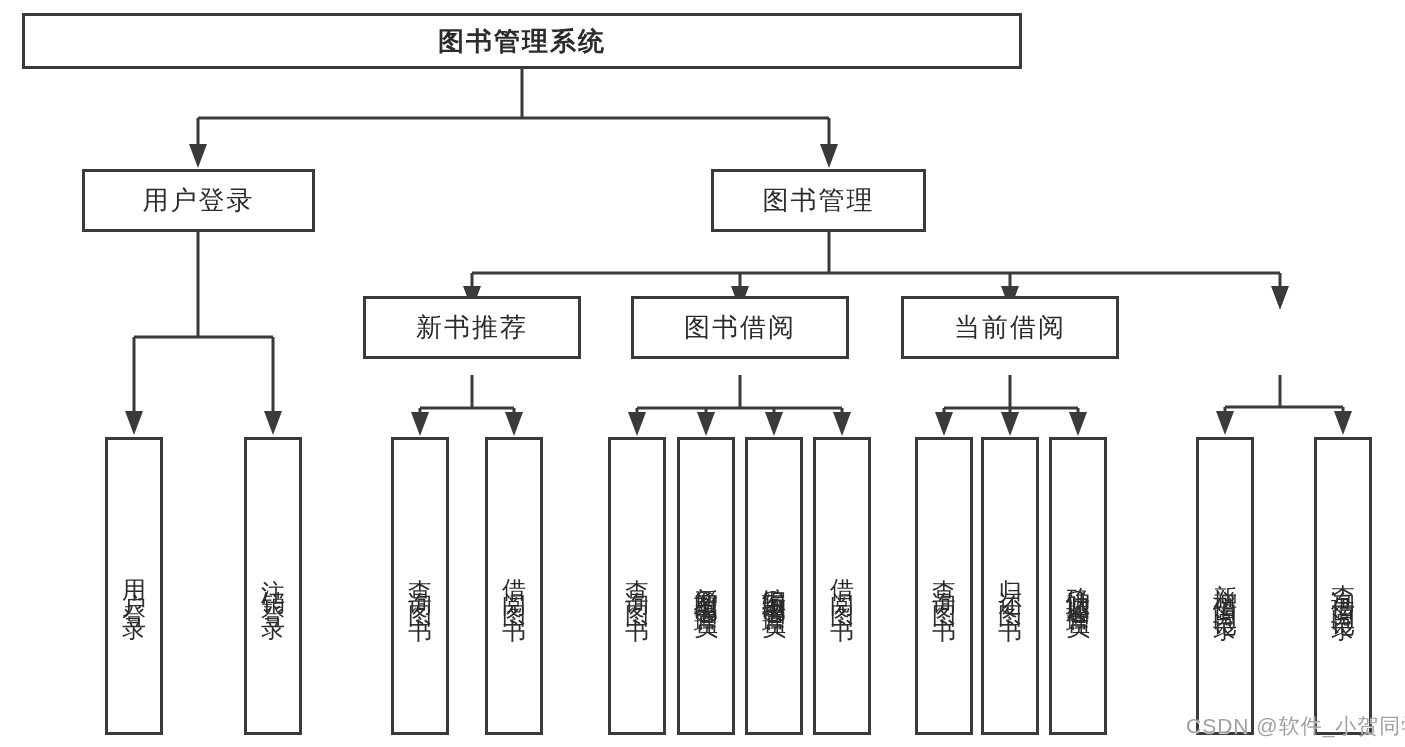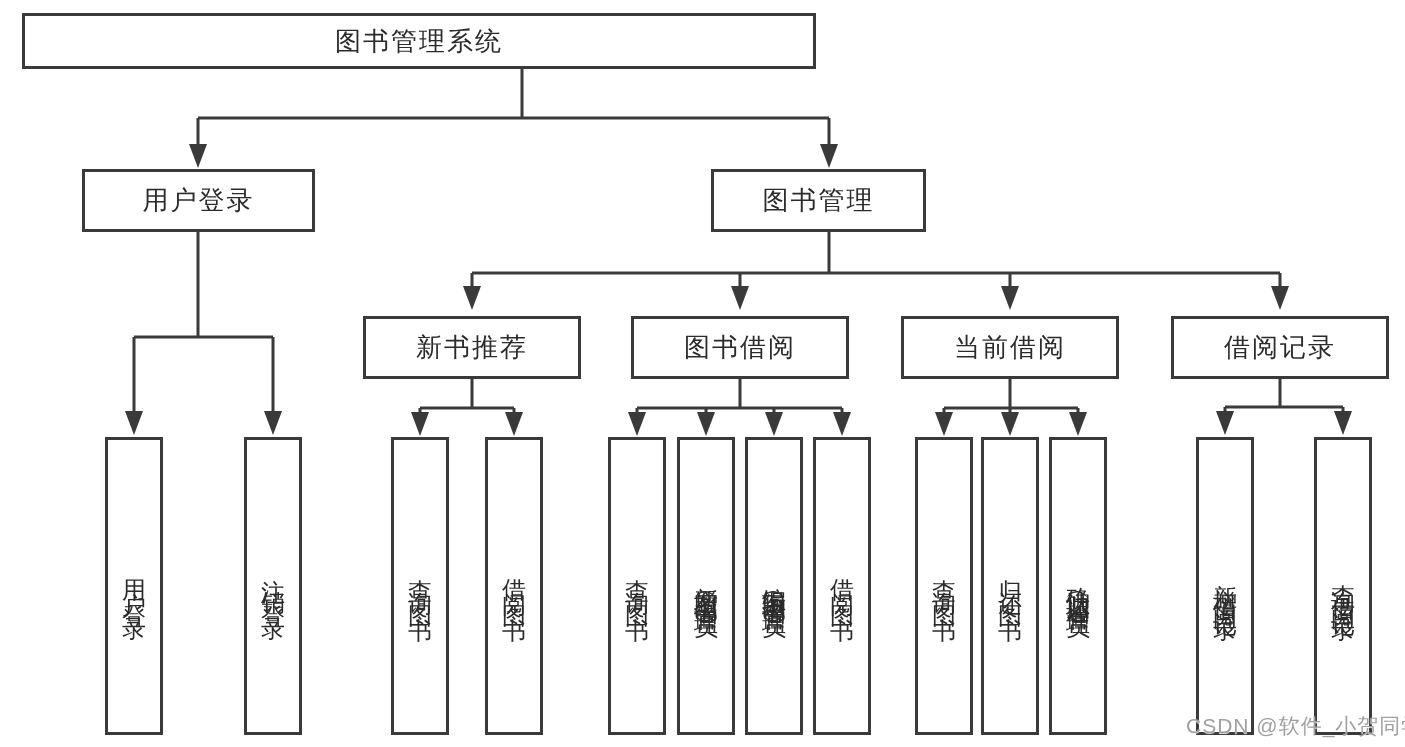--- a/index.html
+++ b/index.html
@@ -37,26 +37,26 @@
     text-orientation: mixed;
     font-size: 24px;
     line-height: 1;
     white-space: nowrap;
   }
   .ls4 { letter-spacing: 13px; }
   .ls6 { letter-spacing: 7px; }
   .ls9 { letter-spacing: 4px; }
 
   
-  .n-root   { left: 22px;   top: 13px;  width: 794px; height: 56px; }
+  .n-root   { left: 22px;   top: 13px;  width: 1000px; height: 56px; font-weight: bold; }
   
   .n-login  { left: 82px;   top: 169px; width: 233px;  height: 63px; }
   .n-mgmt   { left: 711px;  top: 169px; width: 215px;  height: 63px; }
   
-  .n-l3     { top: 316px; width: 218px; height: 63px; }
+  .n-l3     { top: 296px; width: 218px; height: 63px; }
   .n-newbook { left: 363px; }
   .n-borrow  { left: 631px; }
   .n-current { left: 901px; }
   .n-records { left: 1171px; }
   
   .leaf { top: 437px; width: 58px; height: 298px; }
   .lf-a1 { left: 105px; }  .lf-a2 { left: 244px; }
   .lf-b1 { left: 391px; }  .lf-b2 { left: 485px; }
   .lf-c1 { left: 608px; }  .lf-c2 { left: 677px; }  .lf-c3 { left: 745px; }  .lf-c4 { left: 813px; }
   .lf-d1 { left: 915px; }  .lf-d2 { left: 981px; }  .lf-d3 { left: 1049px; }
@@ -132,23 +132,20 @@
 
   <div class="box n-l3 n-newbook">
     <span class="h-label">新书推荐</span>
   </div>
   <div class="box n-l3 n-current">
     <span class="h-label">当前借阅</span>
   </div>
   <div class="box n-l3 n-borrow">
     <span class="h-label">图书借阅</span>
   </div>
-  <div class="box n-l3 n-records">
-    <span class="h-label">借阅记录</span>
-  </div>
 
   <div class="box leaf lf-a1">
     <span class="v-label ls4">用户登录</span>
   </div>
   <div class="box leaf lf-a2">
     <span class="v-label ls4">注销登录</span>
   </div>
 
   <div class="box leaf lf-b1">
     <span class="v-label ls4">查询图书</span>

